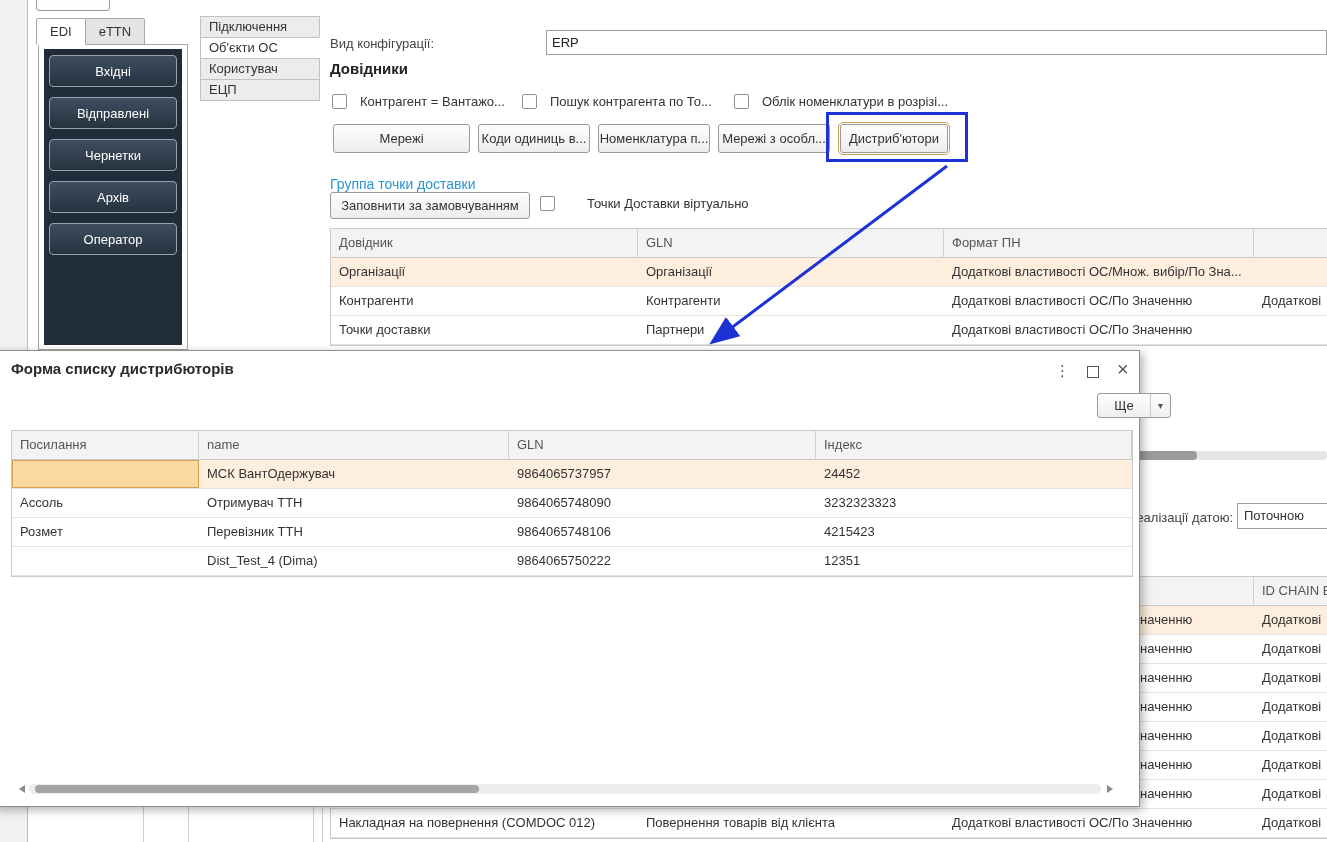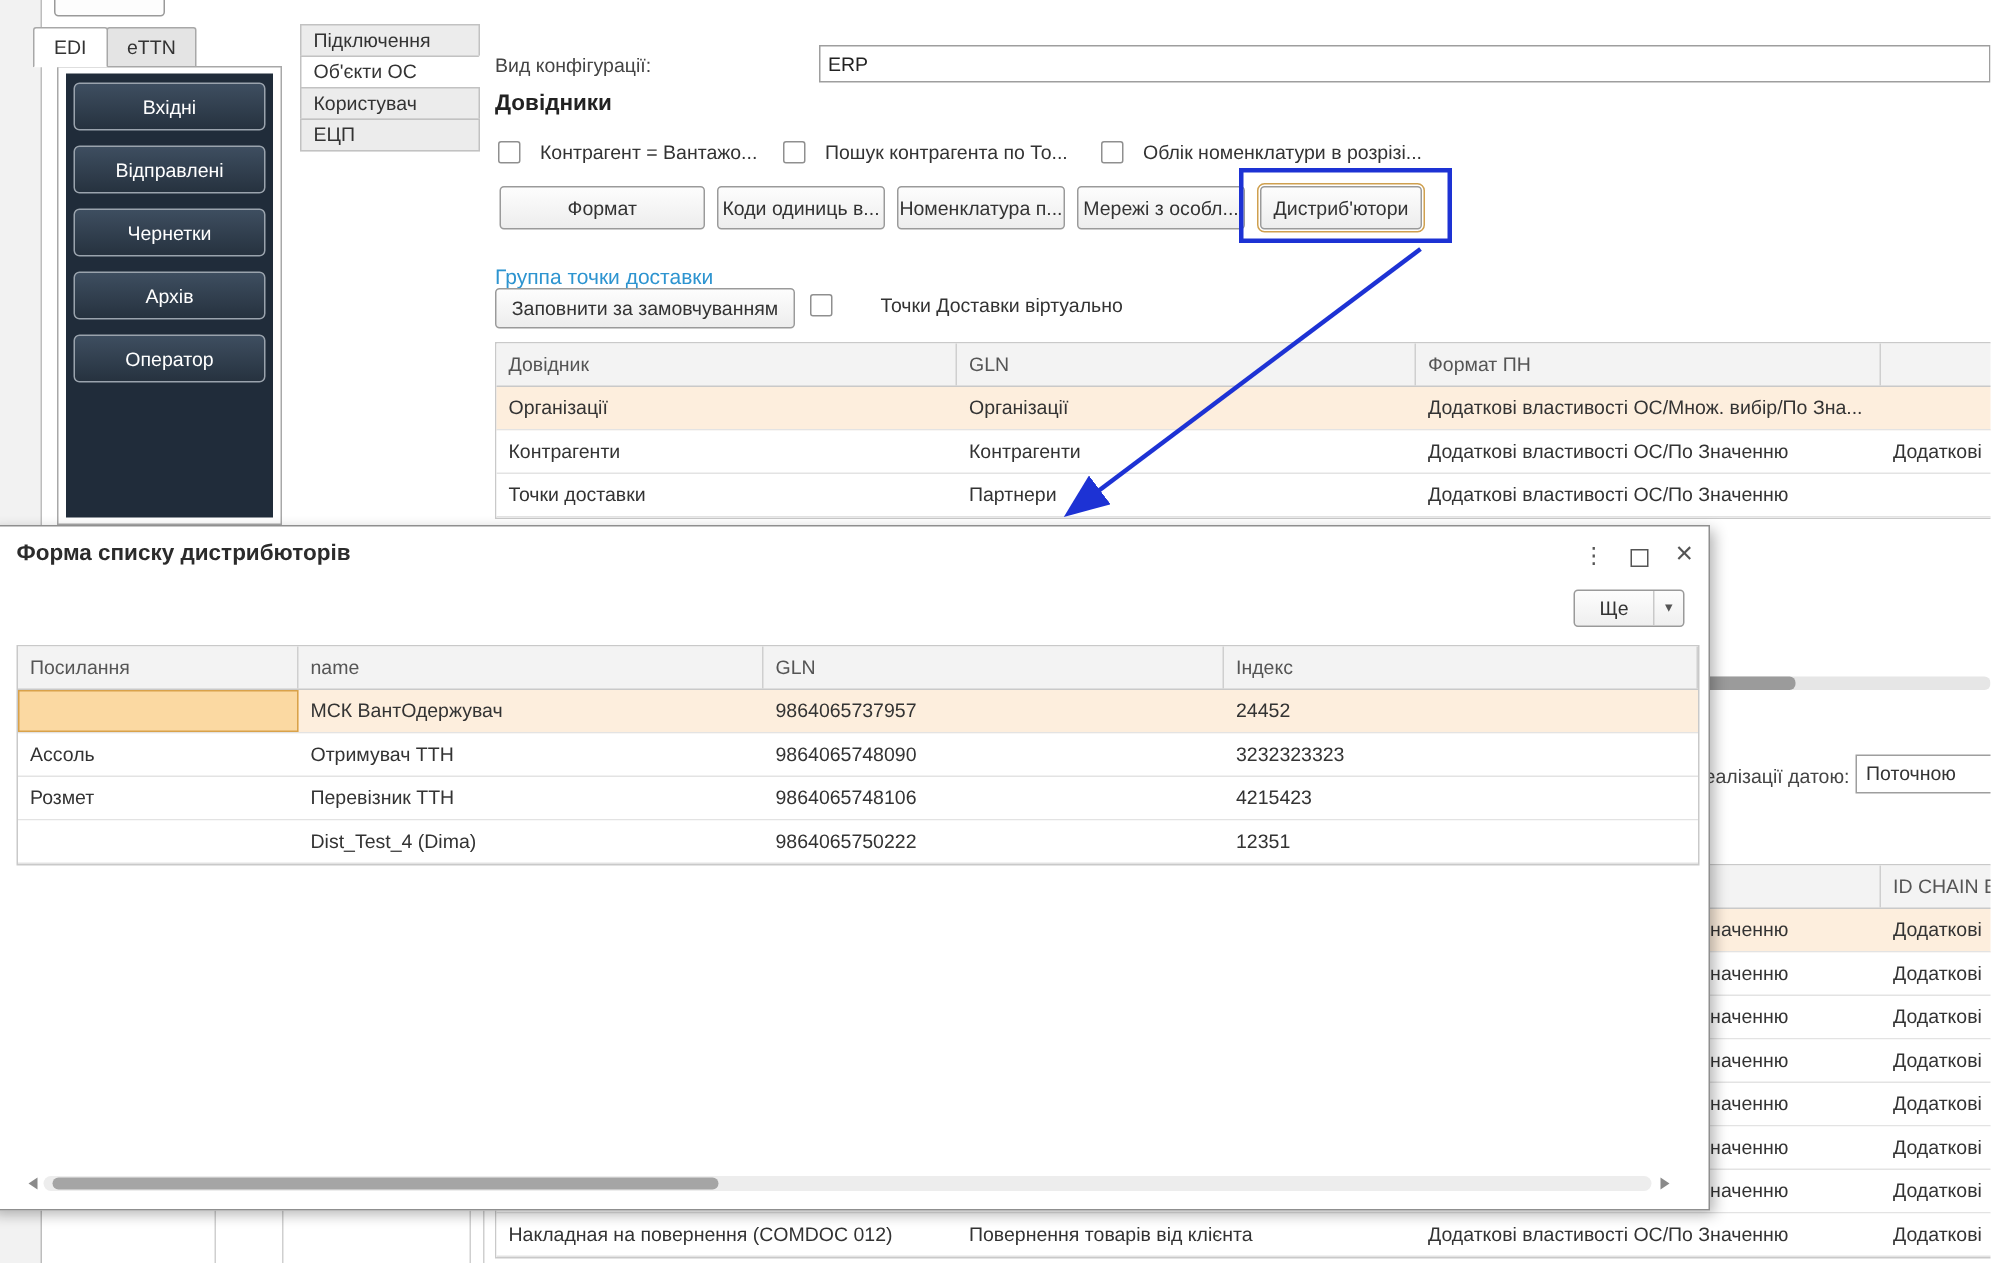--- a/index.html
+++ b/index.html
@@ -7,21 +7,21 @@
     font-family:"Liberation Sans","DejaVu Sans",sans-serif; color:#333; }
   .abs { position:absolute; }
   body { position:relative; }
 
   
   .left-strip { left:0; top:0; width:28px; height:842px; background:#f2f2f2; border-right:1px solid #bdbdbd; }
   .top-partial-btn { left:36px; top:-14px; width:74px; height:25px; background:#fdfdfd; border:1px solid #9a9a9a; border-radius:3px; }
   .clipped-title { left:152px; top:-19px; font-size:21px; font-weight:bold; color:#2b2b2b; letter-spacing:1px; white-space:nowrap; }
 
   
-  .tabs { left:22px; top:18px; display:flex; }
+  .tabs { left:36px; top:18px; display:flex; }
   .tab { height:27px; padding:0 13px; background:#e4e4e4; border:1px solid #a8a8a8; border-radius:2px 2px 0 0;
          display:flex; align-items:center; font-size:13px; color:#333; position:relative; }
   .tabs > div:nth-of-type(2){ margin-left:-1px; }
   .tab.selected { background:#fff; border-bottom-color:#fff; z-index:3; }
   .side-container { left:38px; top:44px; width:150px; height:306px; background:#fff; border:1px solid #a8a8a8; }
   .dark-panel { left:44px; top:49px; width:138px; height:296px; background:#202c3a; padding-top:6px; }
   .navbtn { height:32px; margin:0 5px 10px 5px; border:1px solid #9aa3ad; border-radius:4px;
             background:linear-gradient(#3e4e60,#26323f); color:#fff; font-size:13px;
             display:flex; align-items:center; justify-content:center; cursor:pointer; }
 
@@ -85,21 +85,21 @@
                  font-size:13px; line-height:24px; padding-left:6px; }
   .vline { position:absolute; width:1px; background:#cfcfcf; }
 
   
   .popup { left:-8px; top:350px; width:1148px; height:457px; background:#fff; border:1px solid #8f8f8f;
            box-shadow:3px 3px 9px rgba(0,0,0,.3); z-index:30; }
   .popup-title { position:absolute; left:18px; top:9px; font-size:15px; font-weight:bold; color:#2b2b2b; }
   .win-kebab { position:absolute; left:1062px; top:11px; font-size:15px; color:#555; cursor:pointer; line-height:18px; }
   .win-max { position:absolute; left:1094px; top:15px; width:12px; height:12px; border:1px solid #555; cursor:pointer; }
   .win-close { position:absolute; left:1124px; top:7px; font-size:20px; color:#555; cursor:pointer; }
-  .more-btn { position:absolute; left:1056px; top:42px; width:74px; height:25px; background:linear-gradient(#fdfdfd,#efefef);
+  .more-btn { position:absolute; left:1104px; top:42px; width:74px; height:25px; background:linear-gradient(#fdfdfd,#efefef);
               border:1px solid #9a9a9a; border-radius:3px; display:flex; align-items:center; cursor:pointer; }
   .more-label { flex:1; text-align:center; font-size:13px; color:#333; }
   .more-arrow { width:20px; border-left:1px solid #c9c9c9; text-align:center; font-size:10px; color:#555; line-height:23px; }
   .tp { left:18px; top:79px; width:1122px; }
   .tp .thead > div:nth-of-type(1), .tp .trow > div:nth-of-type(1){ width:187px; }
   .tp .thead > div:nth-of-type(2), .tp .trow > div:nth-of-type(2){ width:310px; }
   .tp .thead > div:nth-of-type(3), .tp .trow > div:nth-of-type(3){ width:307px; }
   .tp .thead > div:nth-of-type(4), .tp .trow > div:nth-of-type(4){ width:316px; }
   .tp .trow.selected > div:nth-of-type(1){ background:#fbd9a2; box-shadow:inset 0 0 0 1px #d9a24a; }
 
@@ -175,21 +175,21 @@
 
     <div class="cbitem">
       <span class="cb"></span>
       <span class="cb-label">Облік номенклатури в розрізі...</span>
     </div>
   </div>
 
 <div class="abs btnrow">
 
 <div class="toolbtn">
-      <span>Формат</span>
+      <span>Мережі</span>
     </div>
     <div class="toolbtn">
       <span>Коди одиниць в...</span>
     </div>
     <div class="toolbtn">
       <span>Номенклатура п...</span>
     </div>
     <div class="toolbtn">
       <span>Мережі з особл...</span>
     </div>

